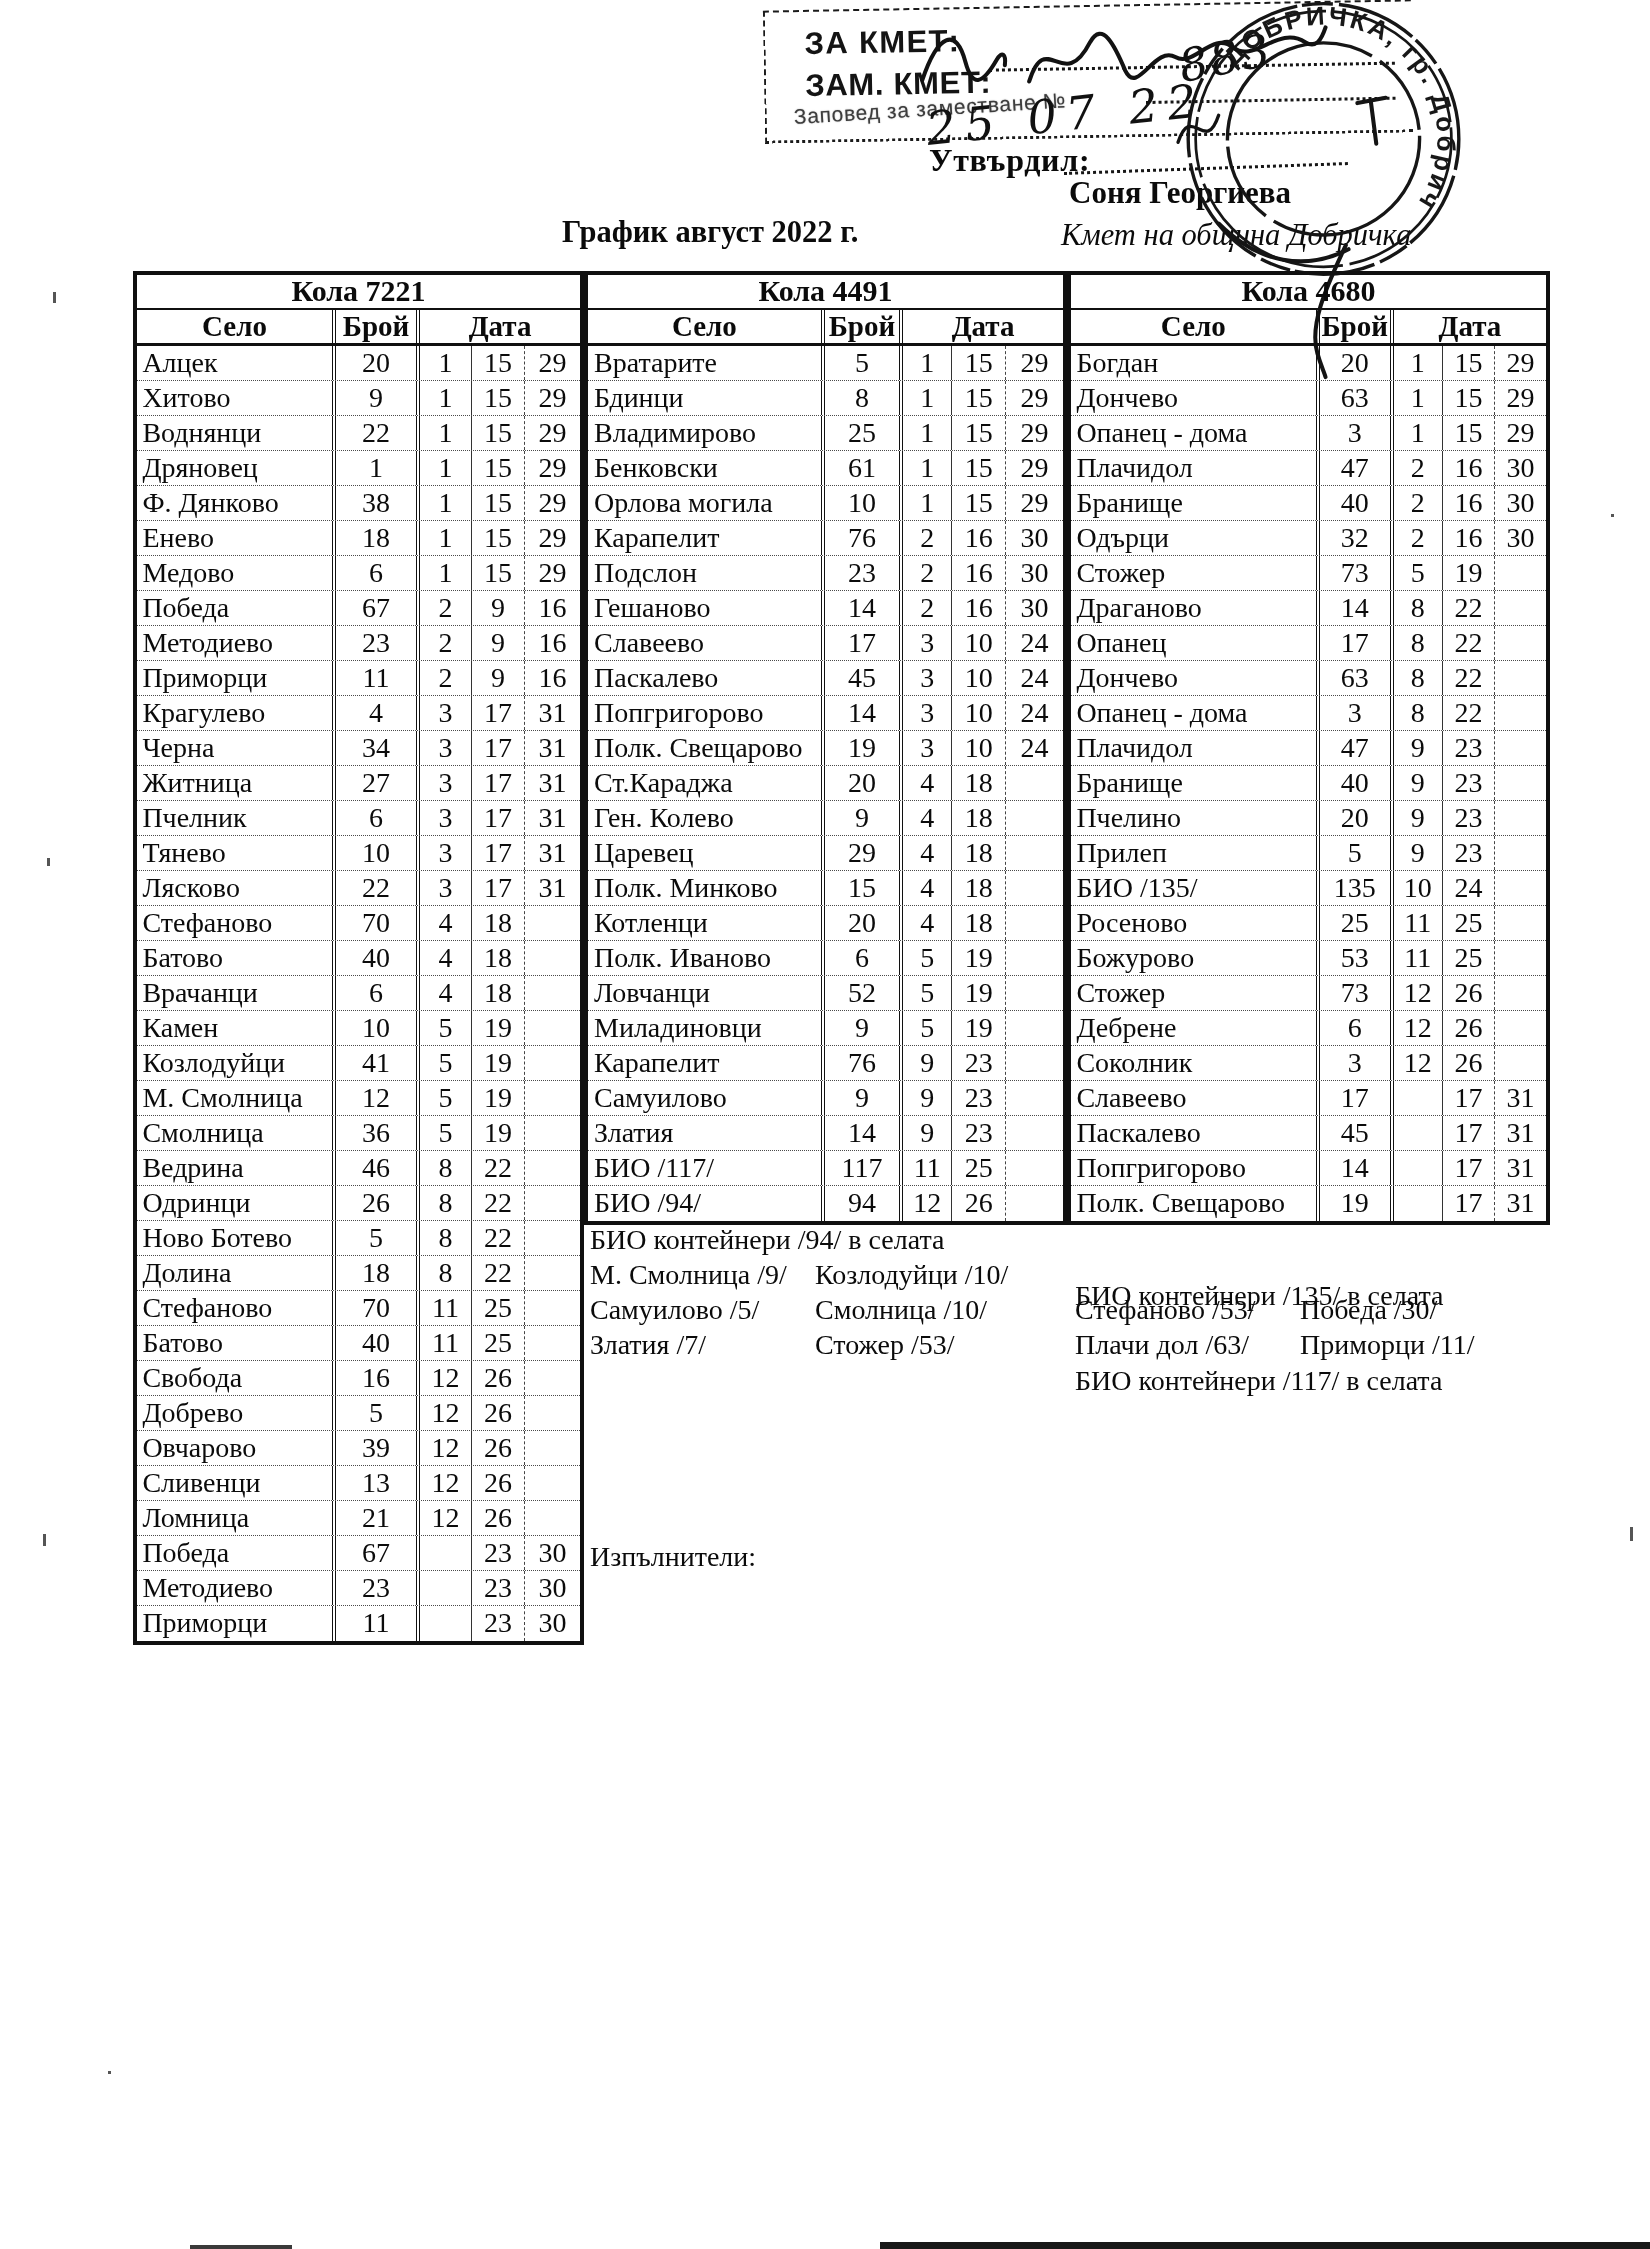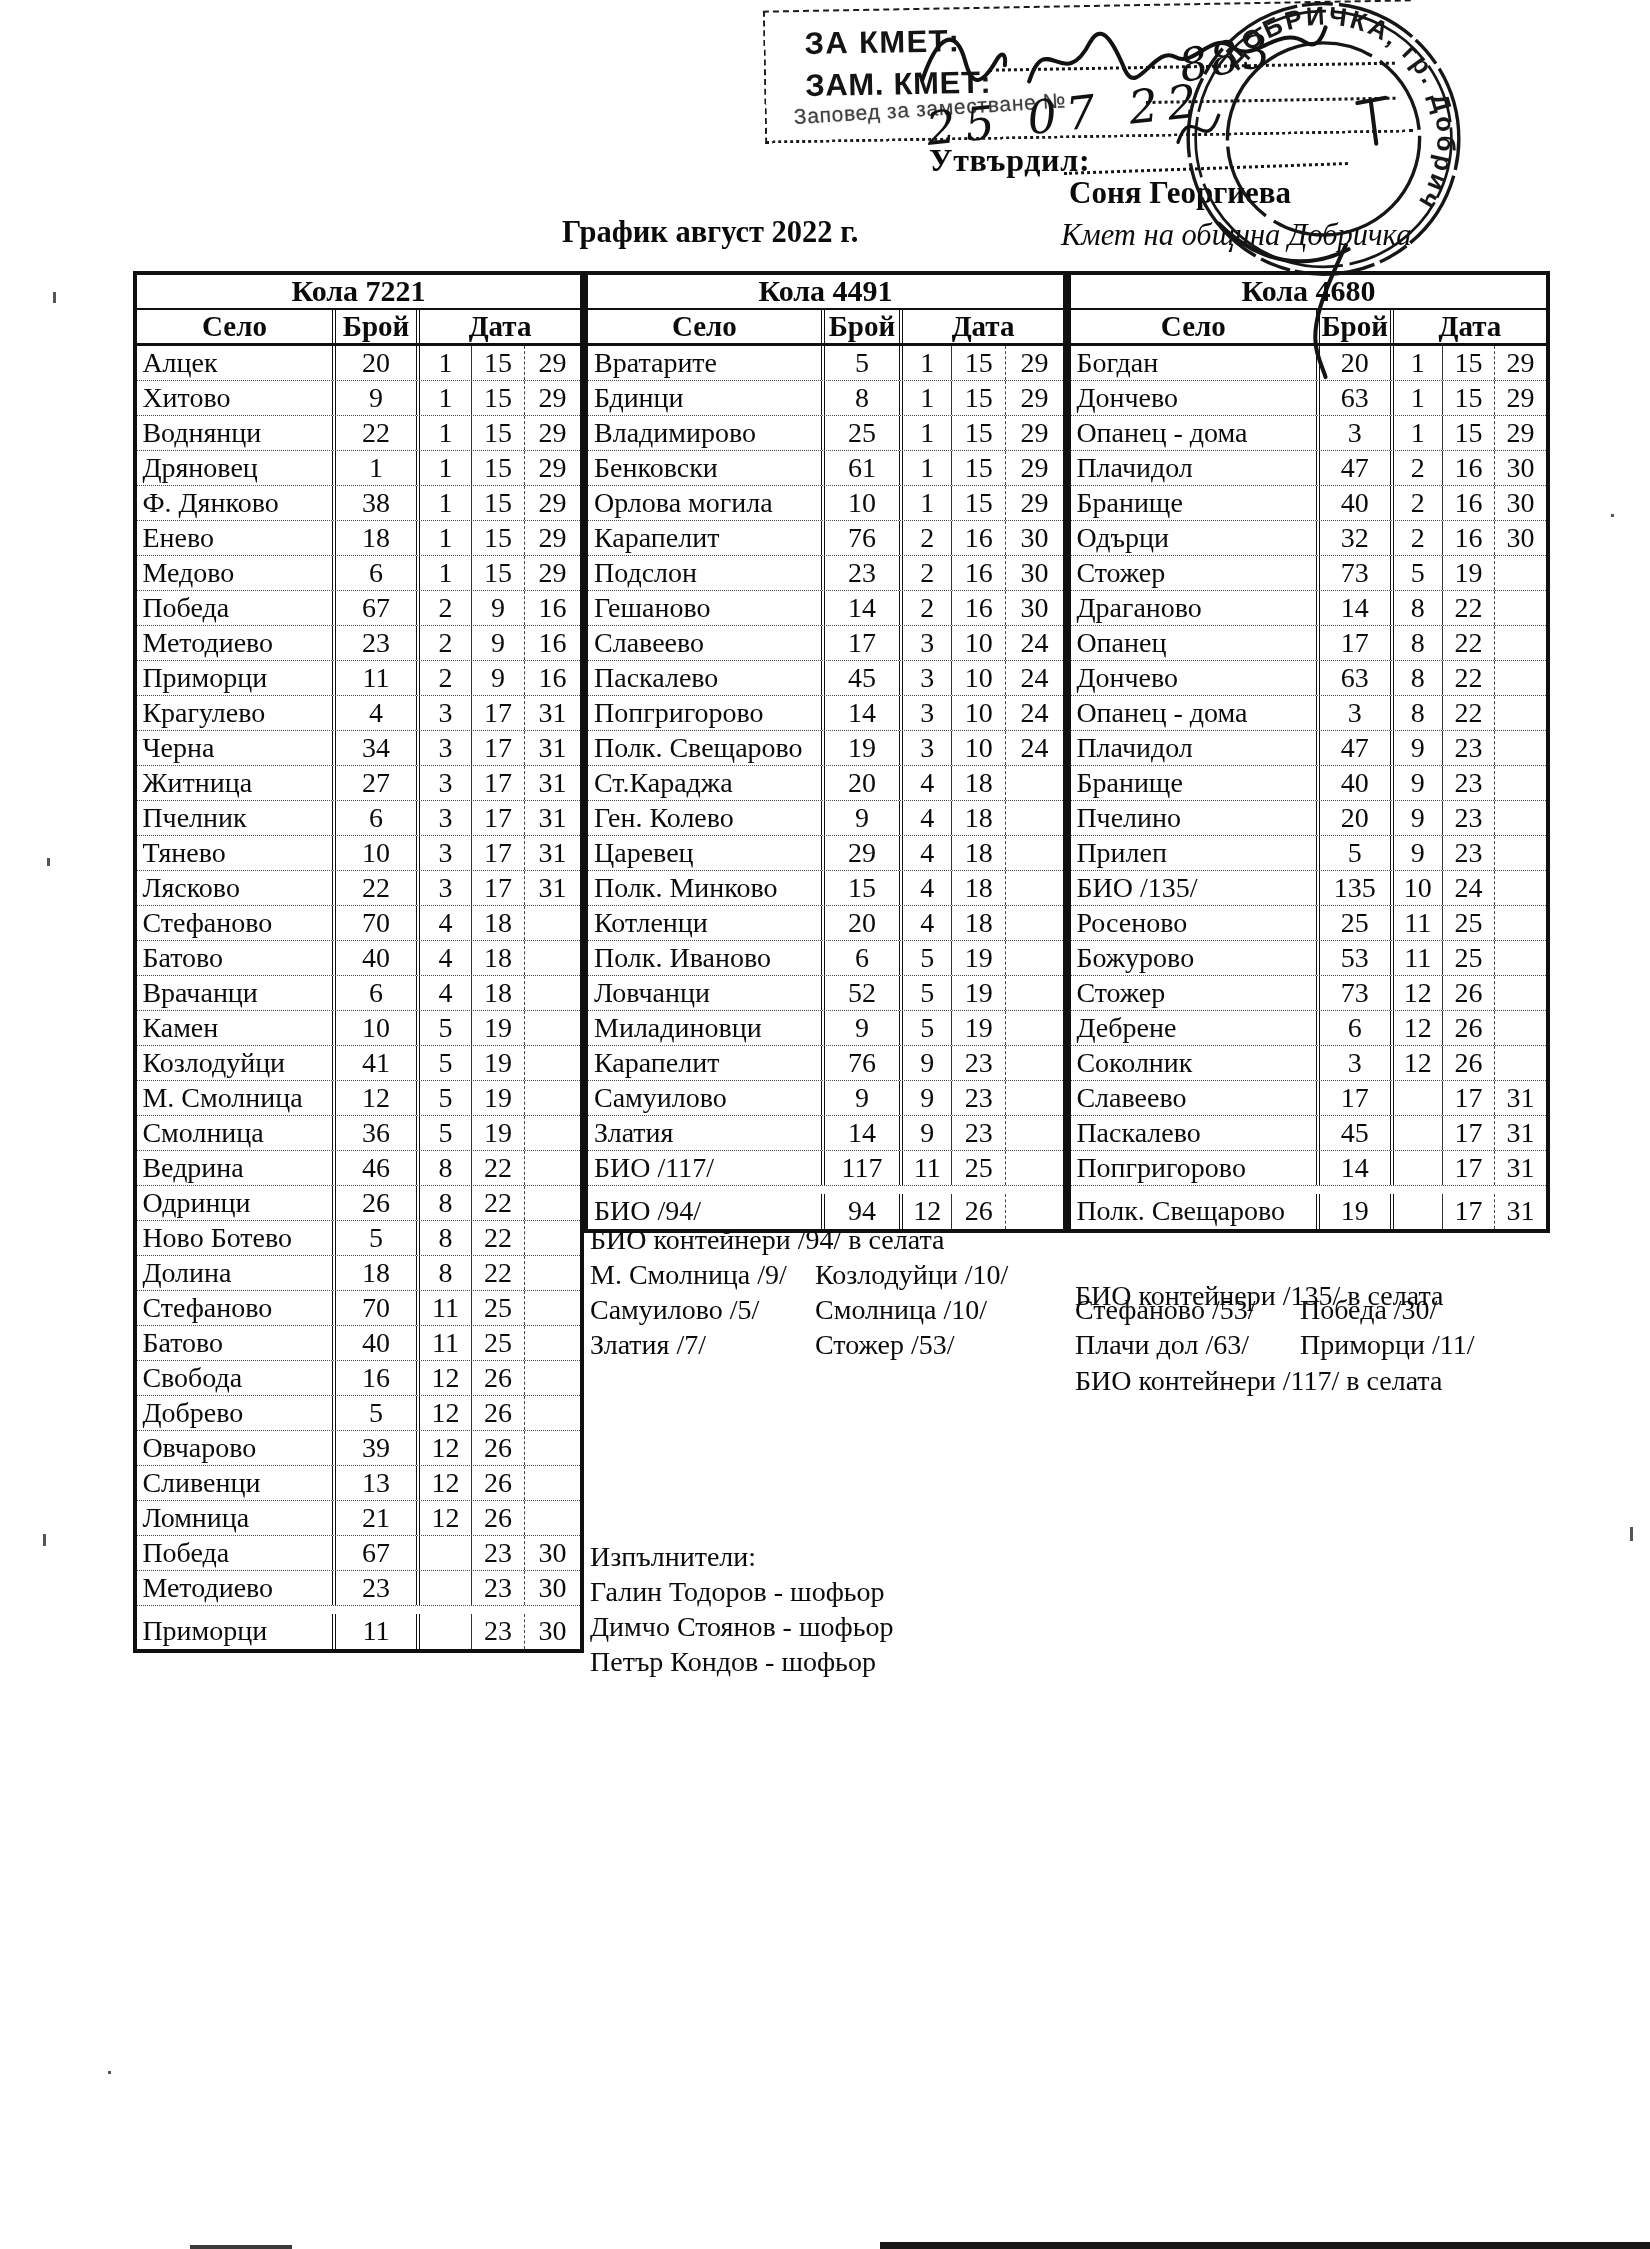--- a/index.html
+++ b/index.html
@@ -70,21 +70,21 @@
     font-size:30px; border-bottom:2.7px solid #101010;
   }
   .subhead { display:flex; height:36px; border-bottom:3.4px solid #101010;
     font-weight:bold; font-size:29px;justify-content:flex-end; }
   .subhead > div { text-align:center; line-height:32.5px; overflow:hidden; }
   .sh1, .sh2 { border-left:4.7px double #101010; }
   .s1 .sh0{width:44%;} .s1 .sh1{width:19%;} .s1 .sh2{width:37%;}
   .s2 .sh0{width:49%;} .s2 .sh1{width:16.5%;} .s2 .sh2{width:34.5%;}
   .s3 .sh0{width:51.5%;} .s3 .sh1{width:15.6%;} .s3 .sh2{width:32.9%;}
   .trow { display:flex; height:35px; border-bottom:1.4px dotted #4a4a4a; }
-  .sec-rows .trow:last-child { border-bottom:none;margin-top:8px; }
+  .sec-rows .trow:last-child { border-bottom:none; }
   .tcell {
     font-size:28px; line-height:34px; overflow:hidden; white-space:nowrap;
   }
   .c0 { padding-left:5.4px; }
   .c1,.c2,.c3,.c4 { text-align:center; }
   .c1 { border-left:4.7px double #101010; }
   .c2 { border-left:4.7px double #101010; }
   .c3 { border-left:1.4px solid #333; }
   .c4 { border-left:1.4px dashed #444; }
   .s1 .c0{width:44%;} .s1 .c1{width:19%;} .s1 .c2{width:12.4%;} .s1 .c3{width:12%;} .s1 .c4{width:12.6%;}
@@ -809,25 +809,20 @@
         <span class="p2">Победа /30/</span>
       </div>
       <div class="pair">
         <span class="p1">Плачи дол /63/</span>
         <span class="p2">Приморци /11/</span>
       </div>
     </div>
   <div class="note" style="left:1075px; top:1363px;">БИО контейнери /117/ в селата</div>
 
   <div class="note" style="left:590px; top:1539px; font-weight:normal;">Изпълнители:</div>
-  <div class="note exelist" style="left:590px; top:1574px;">
-      <div>Галин Тодоров - шофьор</div>
-      <div>Димчо Стоянов - шофьор</div>
-      <div>Петър Кондов - шофьор</div>
-    </div>
 
   <div class="speck" style="left:53px; top:292px; width:2.7px; height:10.8px;"></div>
   <div class="speck" style="left:47px; top:858px; width:2.7px; height:8.1px;"></div>
   <div class="speck" style="left:43px; top:1534px; width:2.7px; height:12.2px;"></div>
   <div class="speck" style="left:1630px; top:1527px; width:2.7px; height:13.5px;"></div>
   <div class="speck" style="left:1611px; top:514px; width:3.4px; height:3.4px;"></div>
   <div class="speck" style="left:108px; top:2071px; width:3.4px; height:3.4px;"></div>
   <div class="bottom-strip" style="left:880px; top:2242px; width:771px; height:8.1px;"></div>
   <div class="bottom-strip" style="left:190px; top:2245px; width:102px; height:4.1px; background:#3a3a3a;"></div>
 

